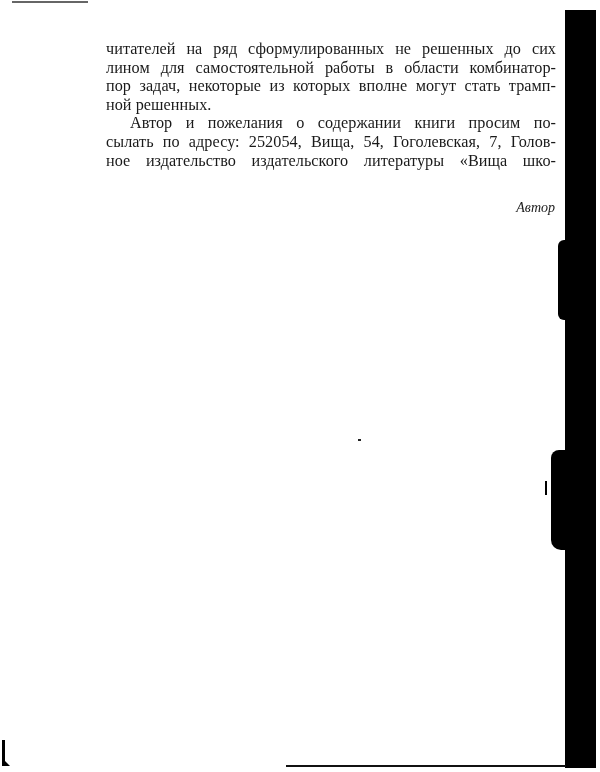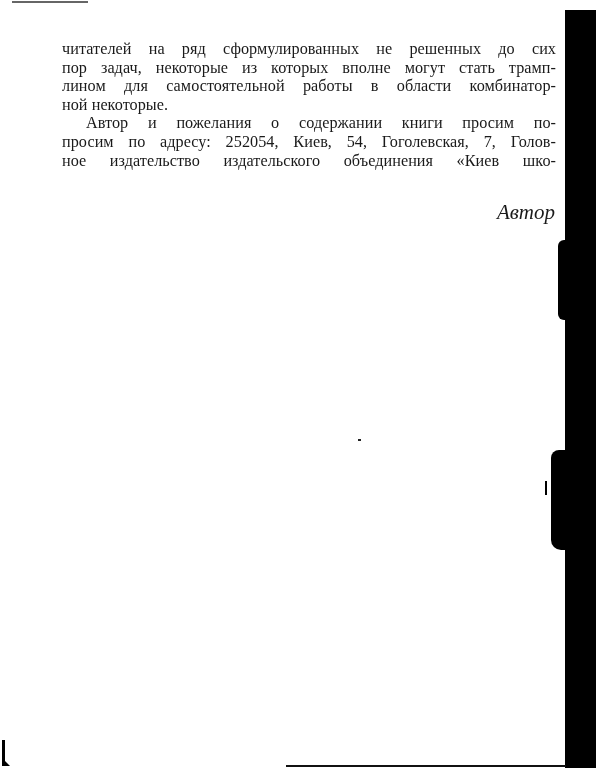--- a/index.html
+++ b/index.html
@@ -36,30 +36,31 @@
     .page-text p {
       margin: 0;
       text-align: justify;
       text-align-last: left;
     }
     .line {
       display: block;
       white-space: nowrap;
       text-align: justify;
       text-align-last: justify;
+      margin-left: 44px;
     }
     .line.last {
       text-align-last: left;
     }
     .signature {
       position: absolute;
       top: 200px;
       right: 45px;
       font-style: italic;
-      font-size: 21px;
+      font-size: 14px;
     }
     .right-bar {
       position: absolute;
       left: 565px;
       top: 10px;
       width: 31px;
       height: 758px;
       background: #000;
     }
     .bar-bulge {
@@ -118,28 +119,28 @@
     }
   </style>
 </head>
 <body>
 
 <div class="top-rule"></div>
 
 <div class="page-text">
   <p>
     <span class="line">читателей на ряд сформулированных не решенных до сих</span>
+    <span class="line">лином для самостоятельной работы в области комбинатор-</span>
     <span class="line">пор задач, некоторые из которых вполне могут стать трамп-</span>
-    <span class="line">лином для самостоятельной работы в области комбинатор-</span>
-    <span class="line last">ной  некоторые.</span>
+    <span class="line last">ной  решенных.</span>
   </p>
   <p>
     <span class="line" style="padding-left:24px;">Автор и пожелания о содержании книги просим по-</span>
-    <span class="line">просим по адресу: 252054, Киев, 54, Гоголевская, 7, Голов-</span>
-    <span class="line">ное издательство издательского объединения «Киев шко-</span>
+    <span class="line">сылать по адресу: 252054, Вища, 54, Гоголевская, 7, Голов-</span>
+    <span class="line">ное издательство издательского литературы «Вища шко-</span>
   </p>
 </div>
 
 <div class="signature">Автор</div>
 
 <div class="right-bar"></div>
 <div class="bar-bulge" style="left:558px; top:240px; width:12px; height:80px; border-radius:6px 0 0 6px;"></div>
 <div class="bar-bulge" style="left:551px; top:450px; width:18px; height:100px; border-radius:8px 0 0 10px;"></div>
 
 <div class="margin-tick"></div>

